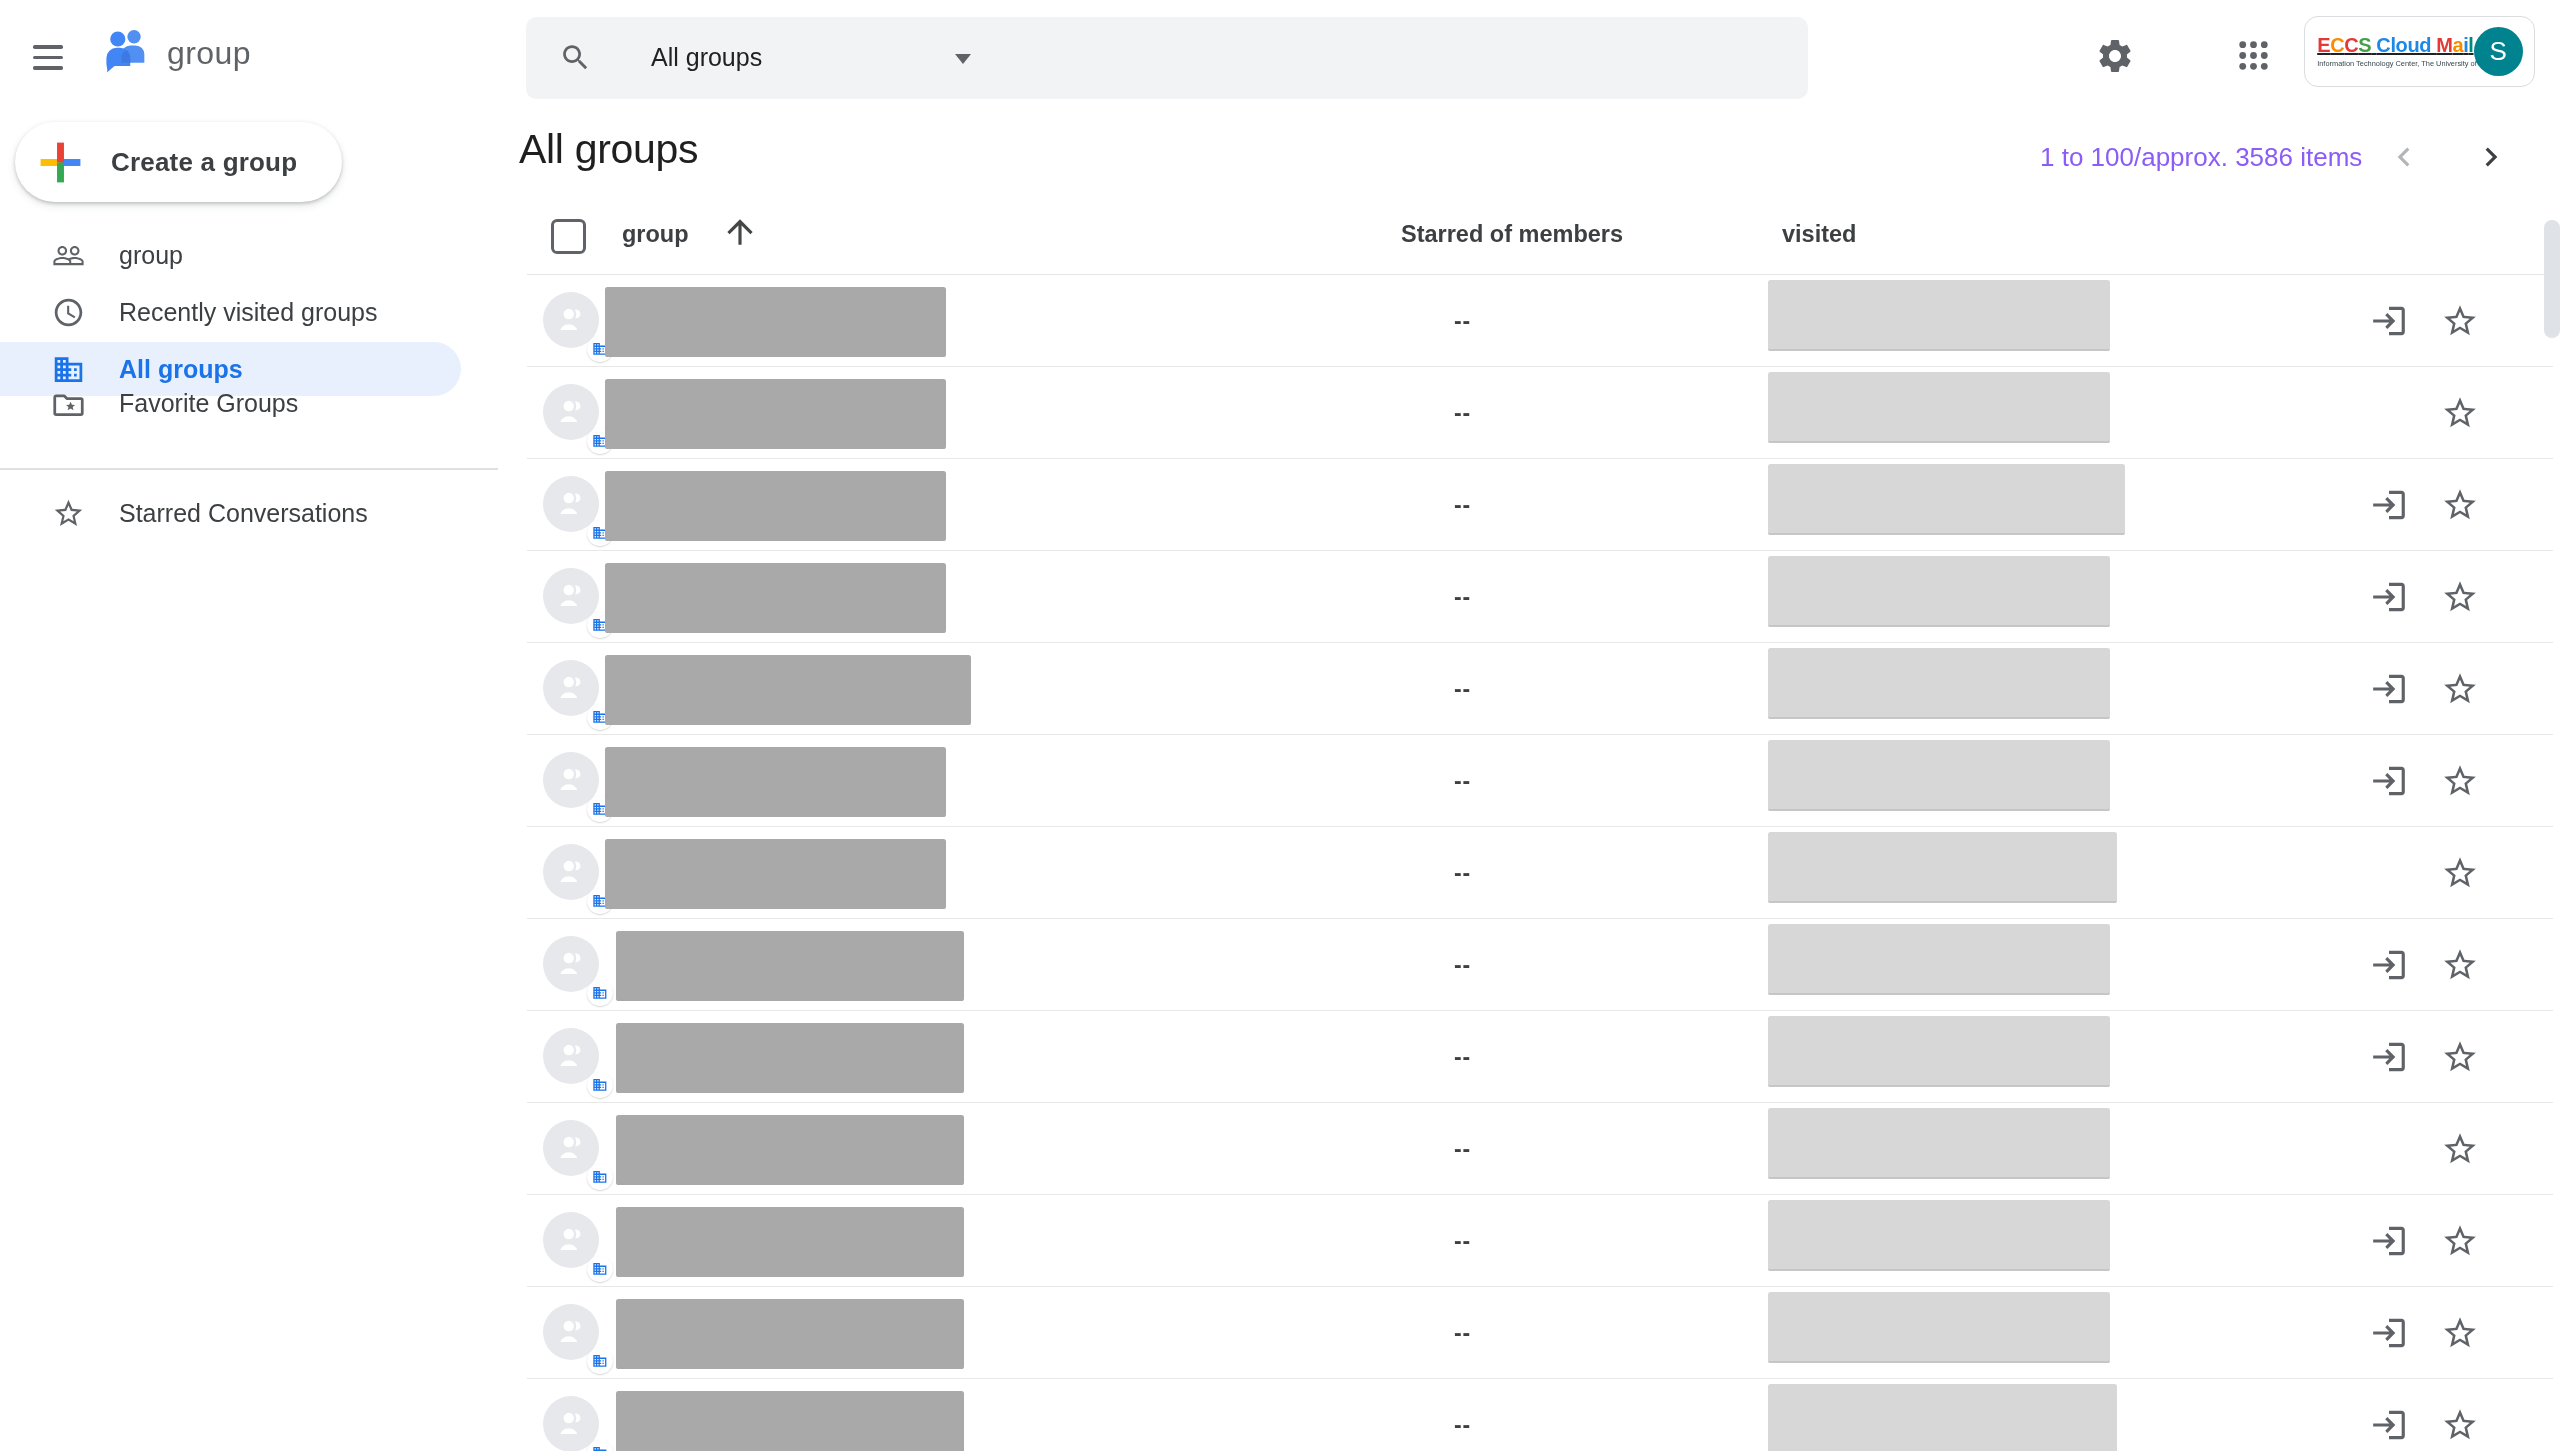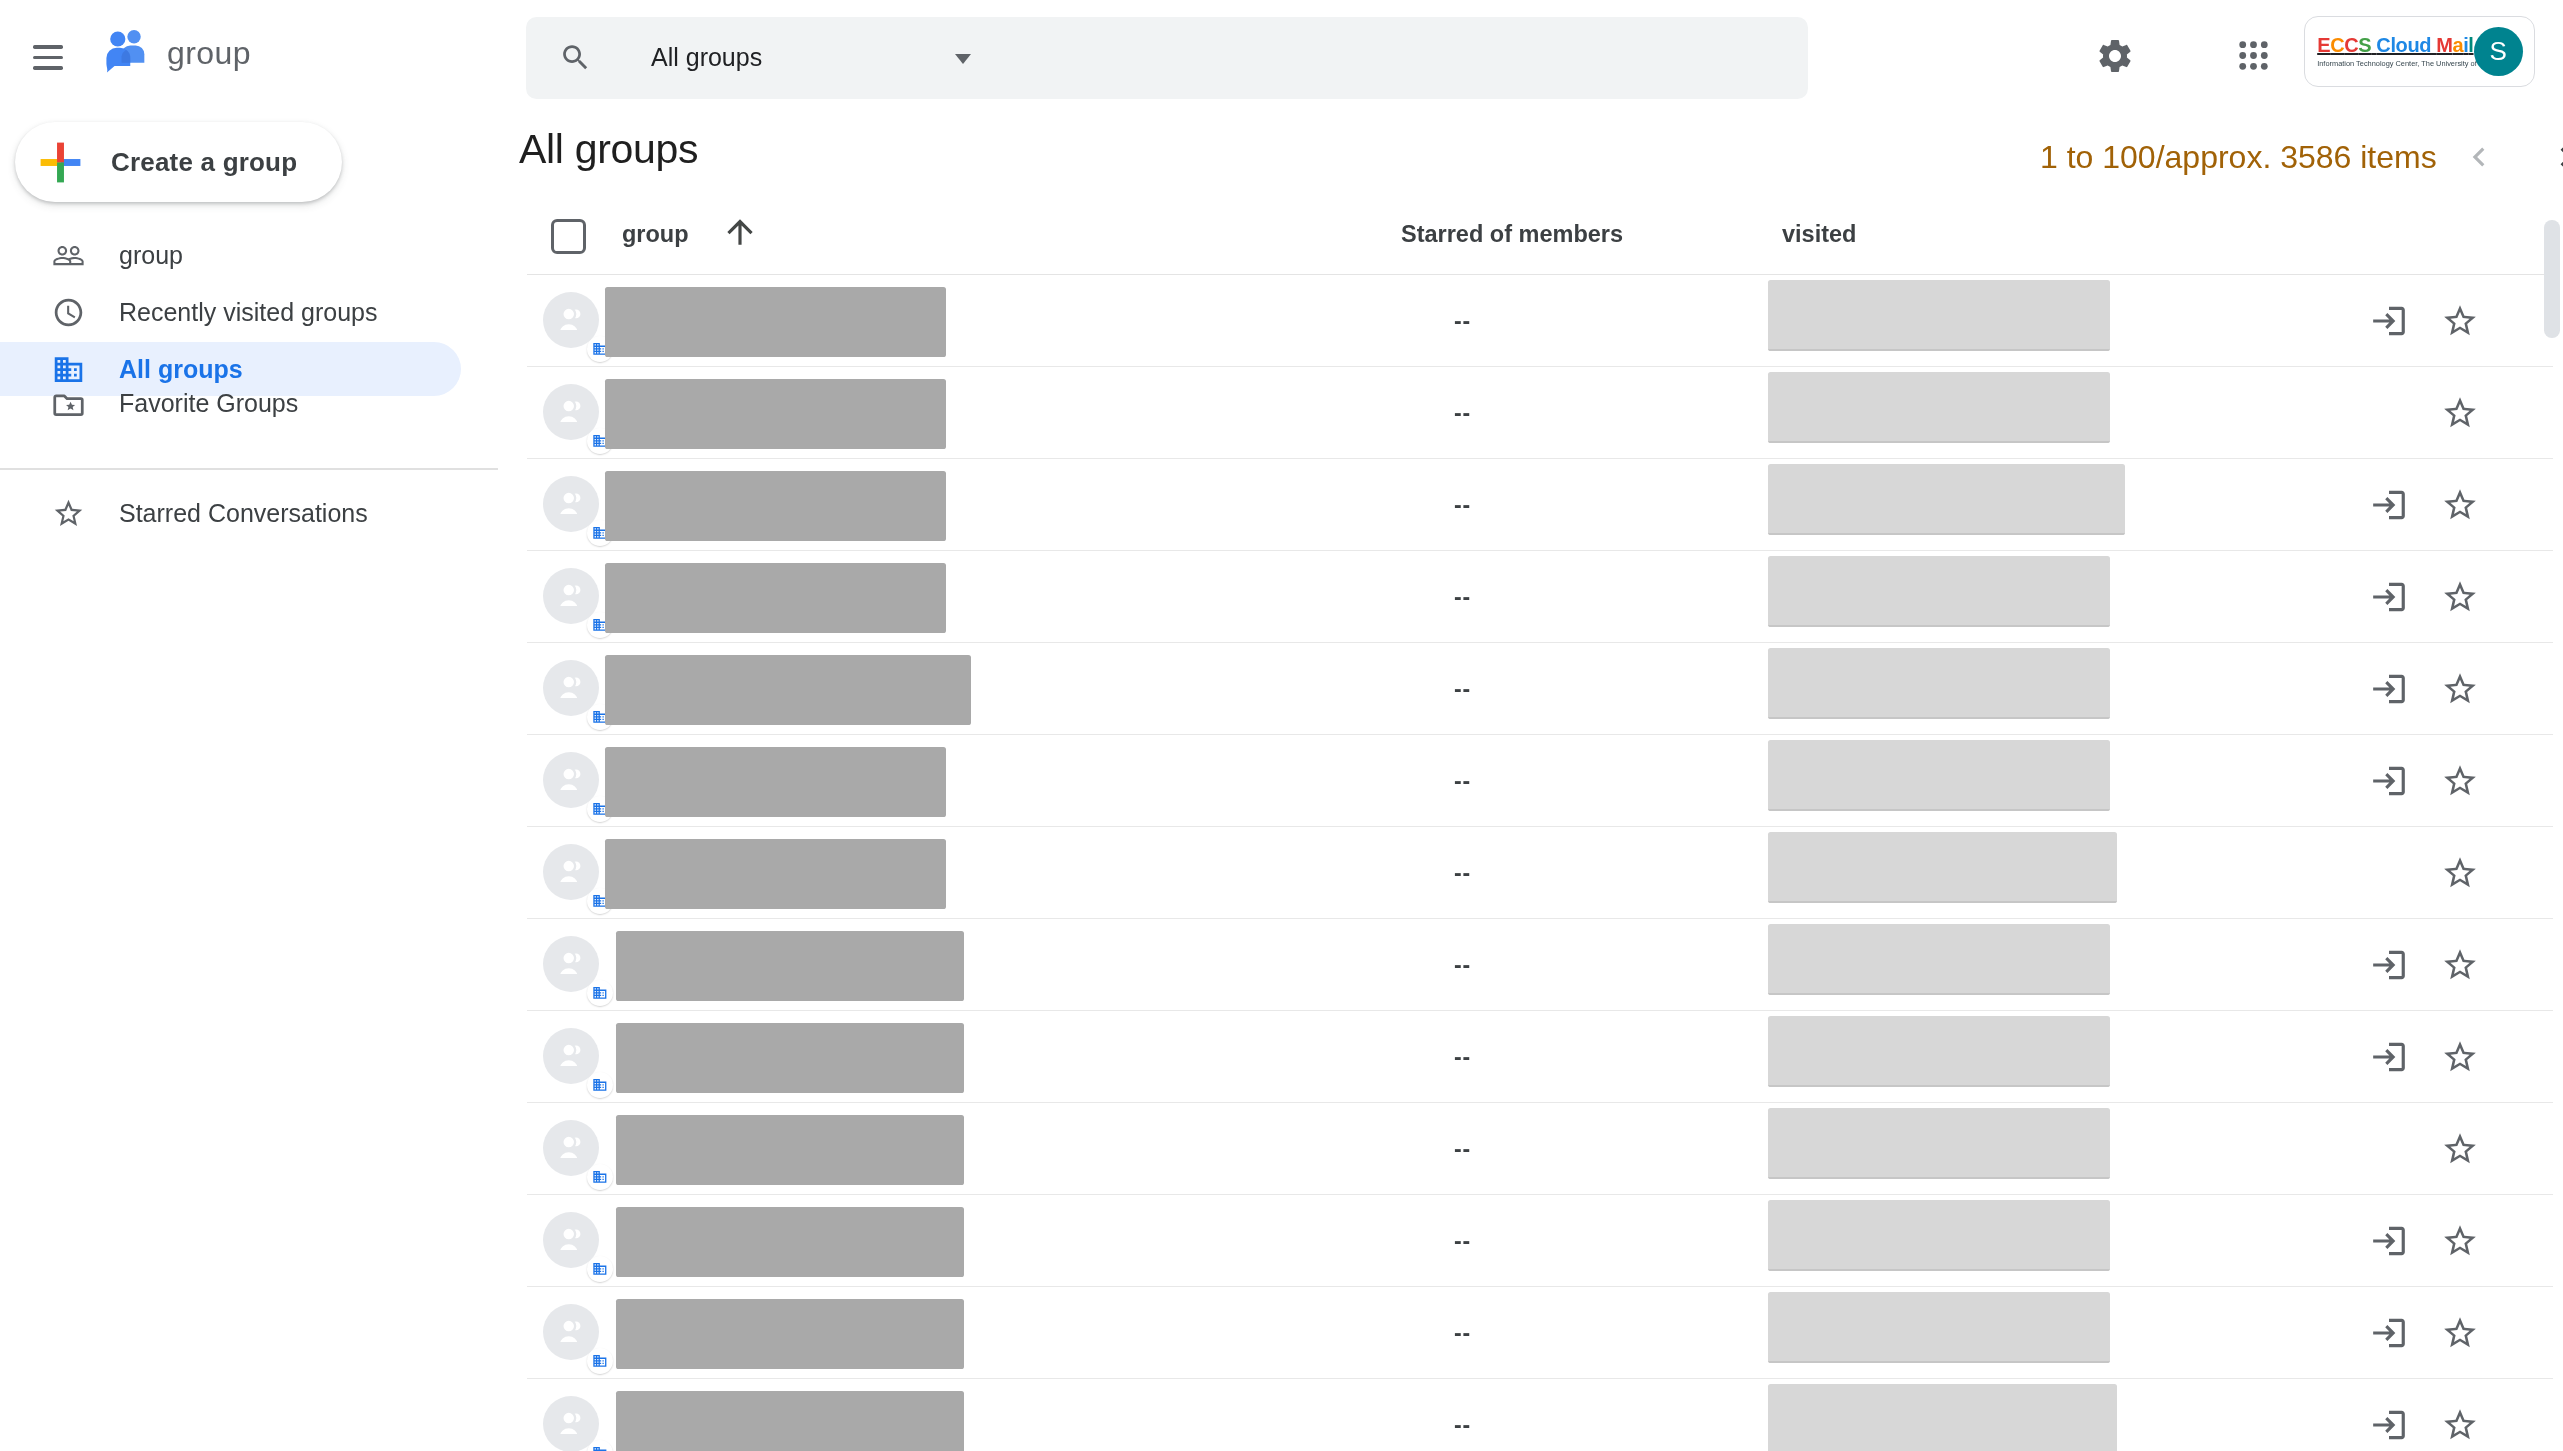--- a/index.html
+++ b/index.html
@@ -50,21 +50,21 @@
   .nav-item .nav-icon { position:absolute; left:52px; width:33px; height:33px; }
   .nav-item .nav-label { position:absolute; left:119px; font-size:25px; color:#3c4043; white-space:nowrap; }
   .nav-item.selected { background:#e8f0fe; border-radius:0 27px 27px 0; }
   .nav-item.selected .nav-label { color:#1a73e8; font-weight:700; }
 
   #sidebar-divider { left:0; top:468px; width:498px; height:1.7px; background:#e0e0e0; }
 
   
   #page-title { left:519px; top:126px; font-size:41px; color:#1f1f1f; letter-spacing:-0.3px; }
   #pagination { left:2040px; top:138px; display:flex; align-items:center; }
-  #pagination-label { font-size:32px; color:#a16207; white-space:nowrap; }
+  #pagination-label { font-size:26px; color:#8b5cf6; white-space:nowrap; }
   .pag-btn { width:38px; height:38px; display:flex; align-items:center; justify-content:center; cursor:pointer; }
   #pag-prev { margin-left:23px; } #pag-next { margin-left:49px; }
 
   #table-header { left:527px; top:202px; width:2026px; height:73px; border-bottom:1.7px solid #e4e4e4; }
   #header-checkbox { left:24.4px; top:17.4px; width:35px; height:35px; border:3.5px solid #5f6368; border-radius:6.1px;
     background:#fff; cursor:pointer; }
   .header-label { position:absolute; top:19px; font-size:23.5px; font-weight:700; color:#3c4043; white-space:nowrap; }
   #col-group { left:95px; }
   #sort-arrow { left:194px; top:10.5px; cursor:pointer; }
   #col-members { left:874px; }

